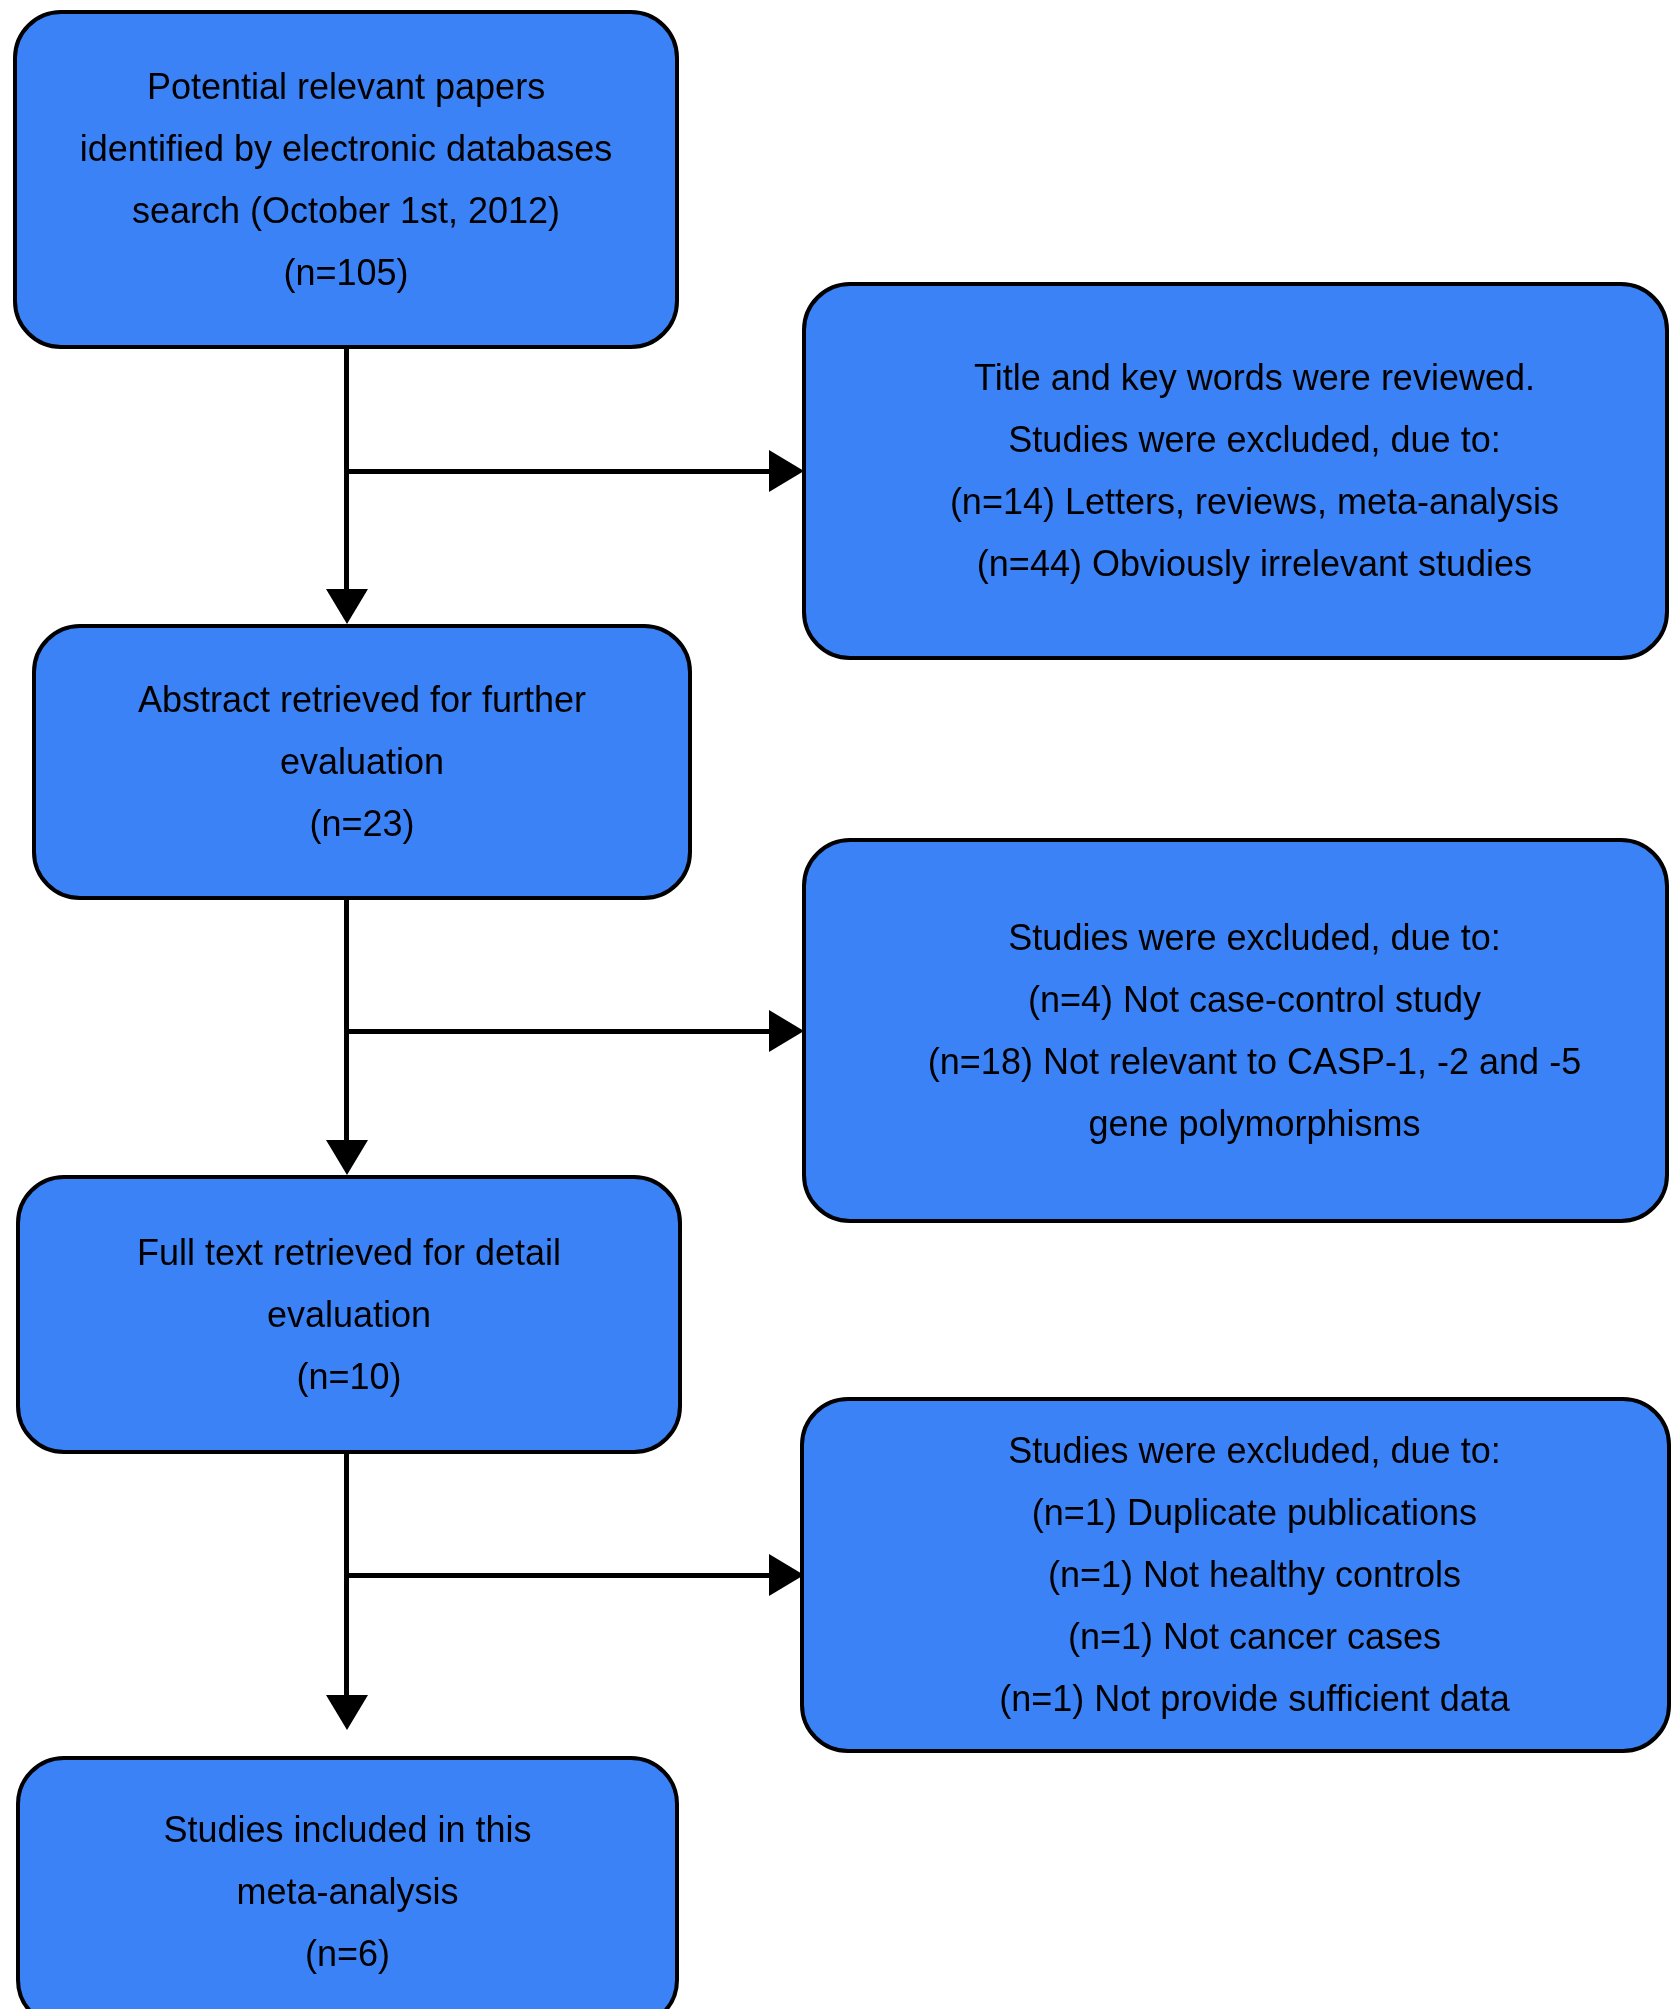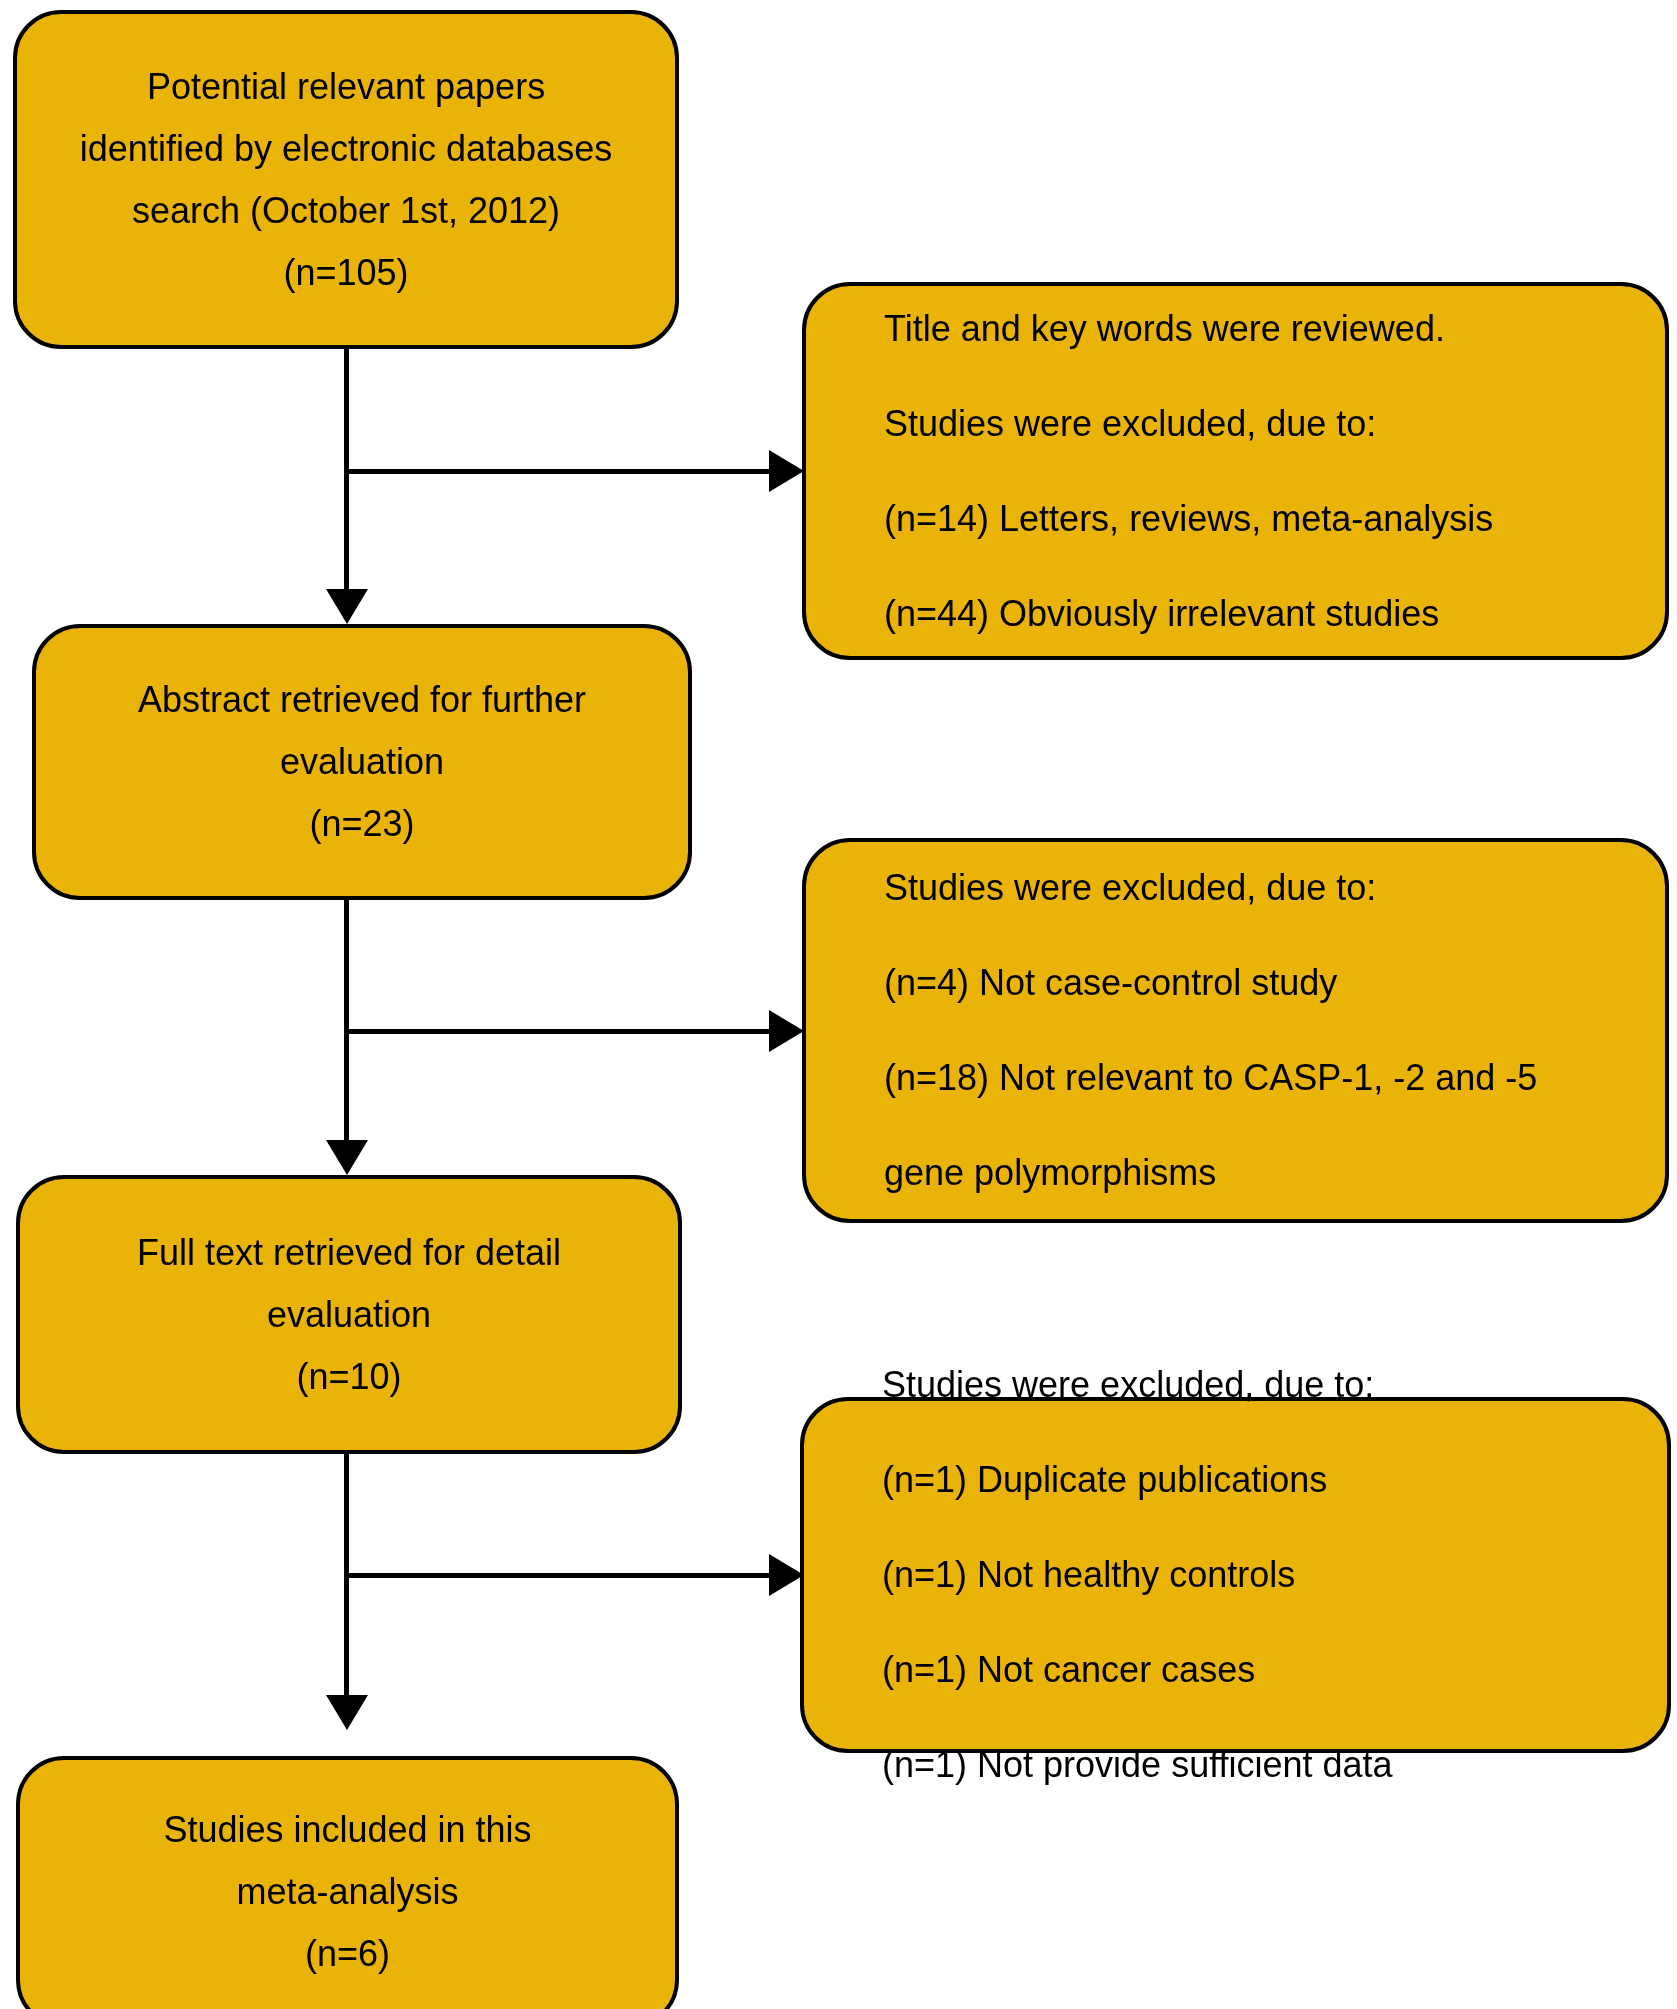--- a/index.html
+++ b/index.html
@@ -13,37 +13,36 @@
     position: relative;
     overflow: hidden;
     font-family: "Liberation Sans", sans-serif;
     color: #000000;
   }
   .box {
     position: absolute;
     box-sizing: border-box;
     border: 4px solid #000000;
     border-radius: 48px;
-    background: #eab308;
+    background: #3b82f6;
     display: flex;
     flex-direction: column;
     justify-content: center;
     font-size: 36px;
     line-height: 62px;
   }
   .box.center {
     align-items: center;
     text-align: center;
     padding: 10px 20px;
   }
   .box.left {
-    align-items: flex-start;
+    align-items: center;
     text-align: left;
     padding: 10px 40px 10px 78px;
-    gap: 33px;
   }
   .line { white-space: nowrap; }
   .connector-v {
     position: absolute;
     width: 5px;
     background: #000000;
   }
   .connector-h {
     position: absolute;
     height: 5px;

